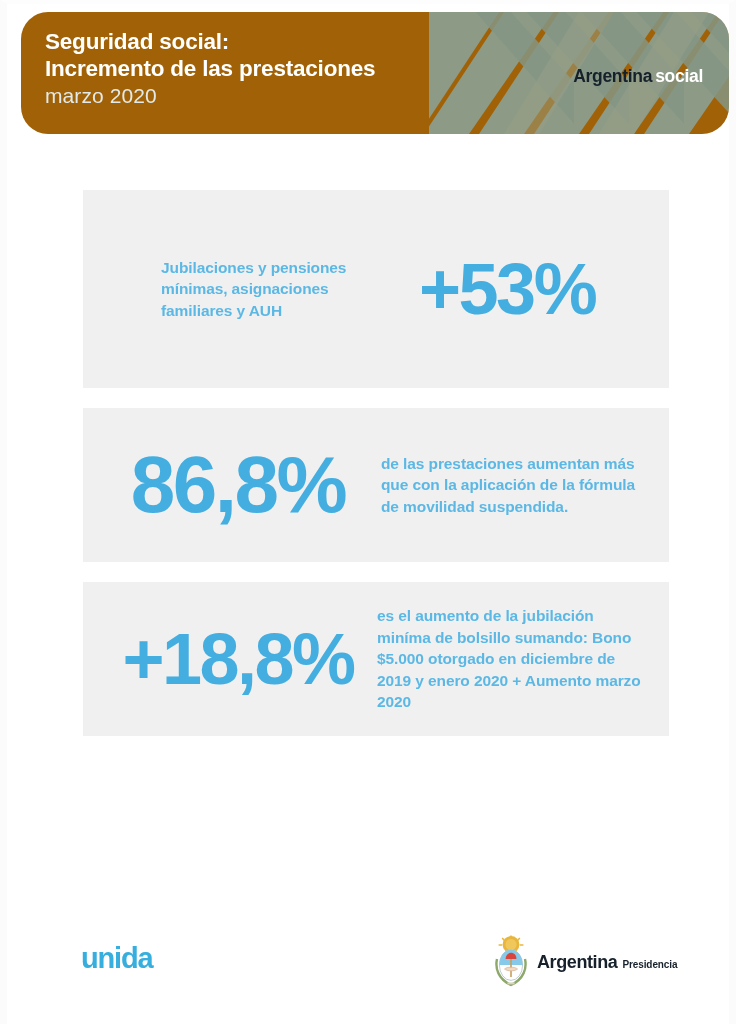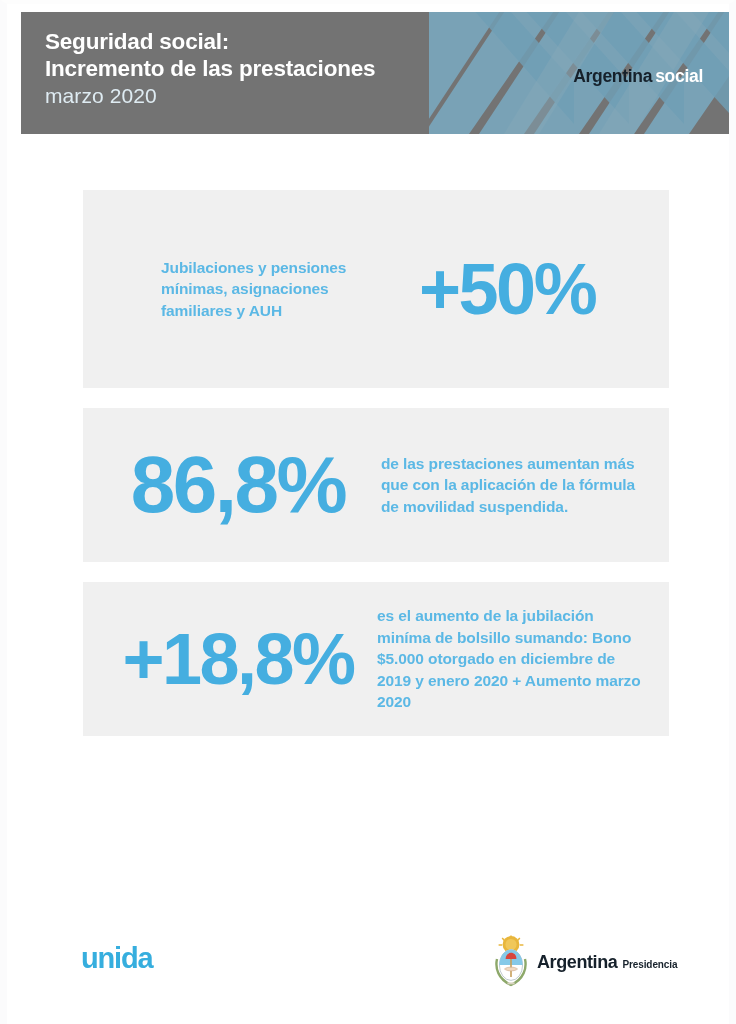--- a/index.html
+++ b/index.html
@@ -29,22 +29,23 @@
     overflow: hidden;
   }
 
   
   .header {
     position: absolute;
     left: 14px;
     top: 8px;
     width: 708px;
     height: 122px;
-    background: #737373;
+    background: #a16207;
     overflow: hidden;
+    border-radius: 27px;
   }
   .header-pattern {
     position: absolute;
     right: 0;
     top: 0;
     width: 300px;
     height: 122px;
     opacity: 0.55;
     pointer-events: none;
   }
@@ -219,21 +220,21 @@
 
     <div class="brand-lockup">
       <span class="brand-argentina">Argentina</span><span class="brand-unida">social</span>
     </div>
   </div>
 
   <div class="cards">
 
     <div class="card card-1">
       <div class="stat-text">Jubilaciones y pensiones mínimas, asignaciones familiares y AUH</div>
-      <div class="stat-number num-lg">+50%</div>
+      <div class="stat-number num-lg">+53%</div>
     </div>
 
     <div class="card card-2">
       <div class="stat-number num-xl">86,8%</div>
       <div class="stat-text">de las prestaciones aumentan más que con la aplicación de la fórmula de movilidad suspendida.</div>
     </div>
 
     <div class="card card-3">
       <div class="stat-number num-lg">+18,8%</div>
       <div class="stat-text">es el aumento de la jubilación miníma de bolsillo sumando: Bono $5.000 otorgado en diciembre de 2019 y enero 2020 + Aumento marzo 2020</div>

